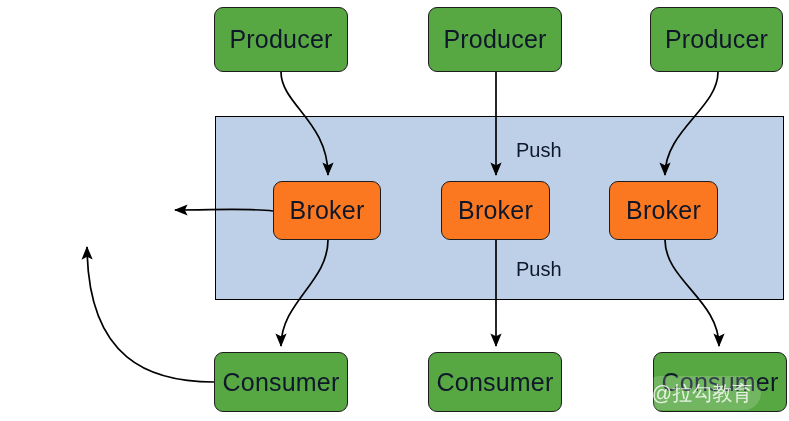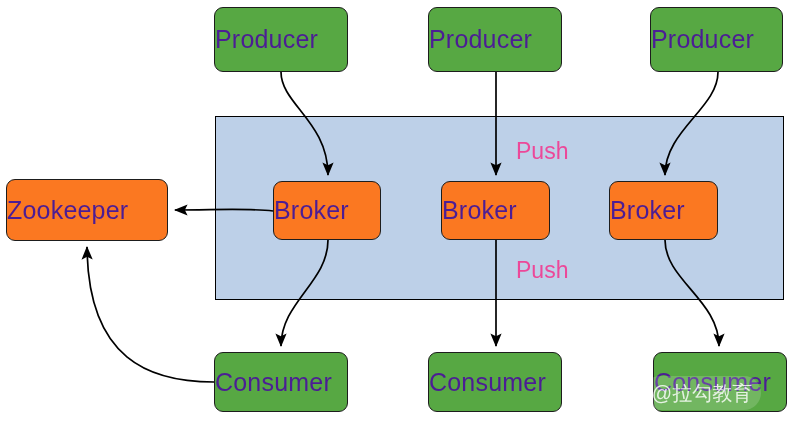--- a/index.html
+++ b/index.html
@@ -19,36 +19,36 @@
     position: absolute;
     box-sizing: border-box;
     background: #bdd0e8;
     border: 1.6px solid #000000;
   }
   .node {
     position: absolute;
     box-sizing: border-box;
     display: flex;
     align-items: center;
-    justify-content: flex-start;
+    justify-content: center;
     border: 1.6px solid #1d1d1d;
     border-radius: 9px;
-    color: #4c1d95;
+    color: #0f172a;
     font-size: 25px;
     font-weight: 400;
     letter-spacing: 0.2px;
     line-height: 1;
     white-space: nowrap;
   }
   .node.green { background: #57a843; }
   .node.orange { background: #fb7821; }
   .flow-label {
     position: absolute;
-    color: #ec4899;
-    font-size: 23px;
+    color: #0f172a;
+    font-size: 20px;
     line-height: 1;
     white-space: nowrap;
   }
   svg.edges {
     position: absolute;
     left: 0;
     top: 0;
     width: 789px;
     height: 421px;
     pointer-events: none;
@@ -111,23 +111,20 @@
   <div class="node orange" style="left:273px; top:181px; width:108px; height:59px;">
     <span>Broker</span>
   </div>
   <div class="node orange" style="left:441px; top:181px; width:109px; height:59px;">
     <span>Broker</span>
   </div>
   <div class="node orange" style="left:609px; top:181px; width:109px; height:59px;">
     <span>Broker</span>
   </div>
 
-  <div class="node orange" style="left:6px; top:179px; width:162px; height:62px;">
-    <span>Zookeeper</span>
-  </div>
 
   <div class="node green" style="left:214px; top:352px; width:134px; height:60px;">
     <span>Consumer</span>
   </div>
   <div class="node green" style="left:428px; top:352px; width:134px; height:60px;">
     <span>Consumer</span>
   </div>
   <div class="node green" style="left:653px; top:352px; width:134px; height:60px;">
     <span>Consumer</span>
   </div>

